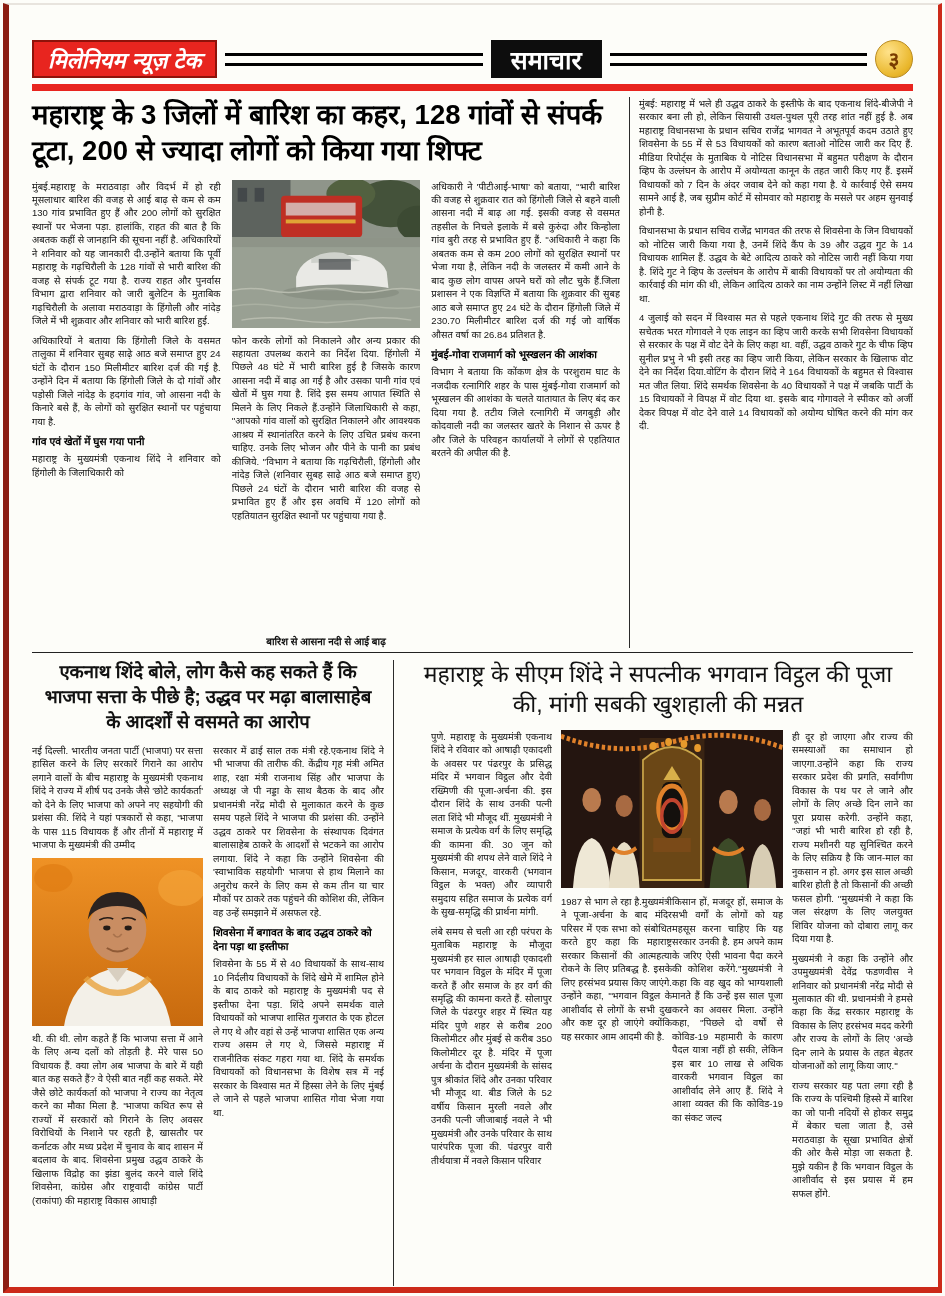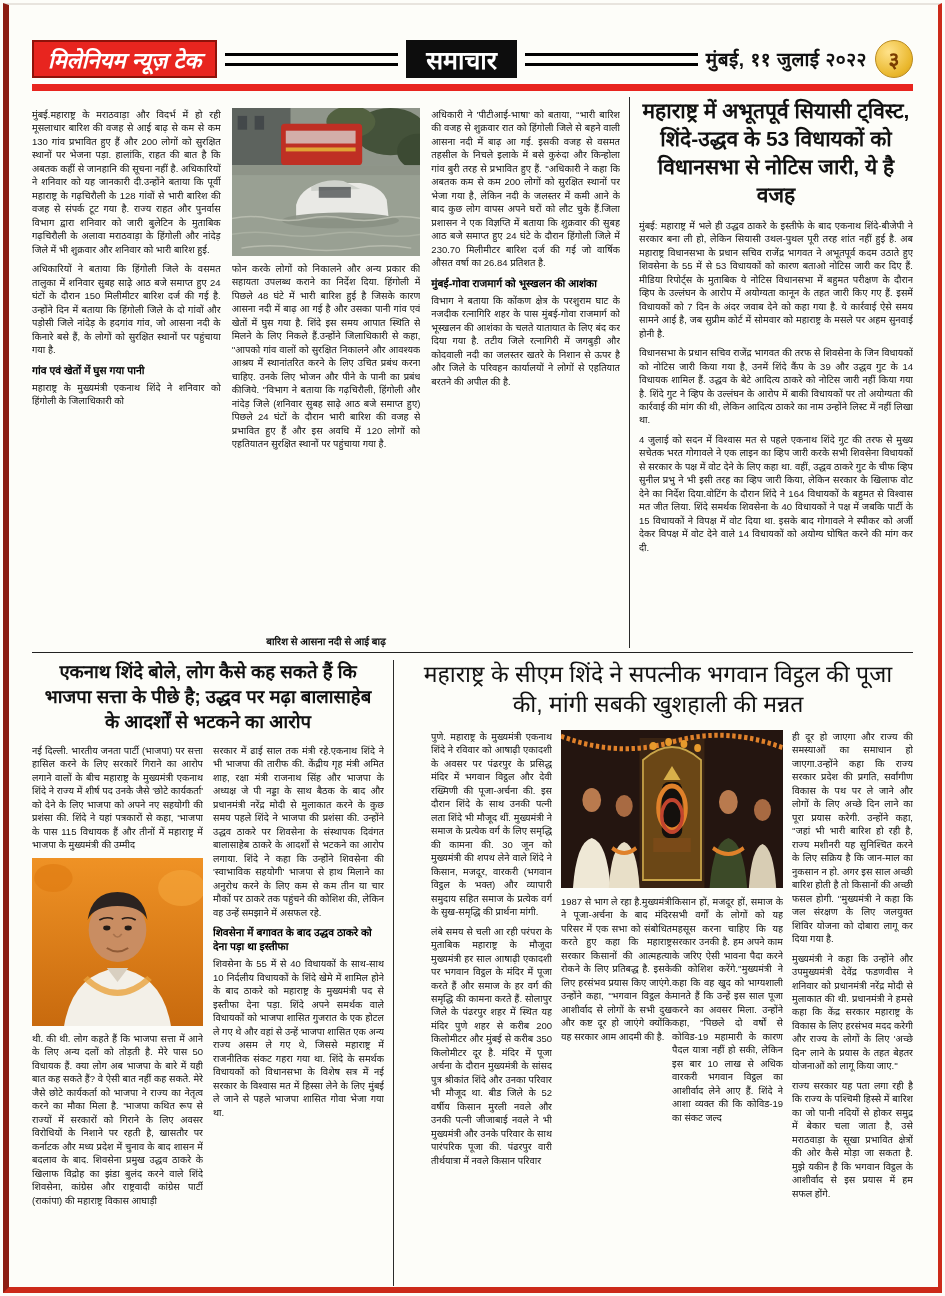--- a/index.html
+++ b/index.html
@@ -62,28 +62,28 @@
 <body>
 
 <div class="page">
   <div class="frame"></div>
 
   <div class="header">
     <div class="logo">मिलेनियम न्यूज़ टेक</div>
     <div class="rule"></div>
     <div class="section">समाचार</div>
     <div class="rule"></div>
-    <div class="dateline">मुंबई, ११ जुलाई २०२२</div>
     <div class="pagenum">३</div>
   </div>
   <div class="redbar"></div>
 
   <div class="toprow">
 
     <div class="article-rain">
+      <h1 class="headline1">महाराष्ट्र के 3 जिलों में बारिश का कहर, 128 गांवों से संपर्क टूटा, 200 से ज्यादा लोगों को किया गया शिफ्ट</h1>
       <div class="rain-body">
         <div class="rain-col">
           <p class="body">मुंबई.महाराष्ट्र के मराठवाड़ा और विदर्भ में हो रही मूसलाधार बारिश की वजह से आई बाढ़ से कम से कम 130 गांव प्रभावित हुए हैं और 200 लोगों को सुरक्षित स्थानों पर भेजना पड़ा. हालांकि, राहत की बात है कि अबतक कहीं से जानहानि की सूचना नहीं है. अधिकारियों ने शनिवार को यह जानकारी दी.उन्होंने बताया कि पूर्वी महाराष्ट्र के गढ़चिरौली के 128 गांवों से भारी बारिश की वजह से संपर्क टूट गया है. राज्य राहत और पुनर्वास विभाग द्वारा शनिवार को जारी बुलेटिन के मुताबिक गढ़चिरौली के अलावा मराठवाड़ा के हिंगोली और नांदेड़ जिले में भी शुक्रवार और शनिवार को भारी बारिश हुई.</p>
           <p class="body">अधिकारियों ने बताया कि हिंगोली जिले के वसमत तालुका में शनिवार सुबह साढ़े आठ बजे समाप्त हुए 24 घंटों के दौरान 150 मिलीमीटर बारिश दर्ज की गई है. उन्होंने दिन में बताया कि हिंगोली जिले के दो गांवों और पड़ोसी जिले नांदेड़ के हदगांव गांव, जो आसना नदी के किनारे बसे हैं, के लोगों को सुरक्षित स्थानों पर पहुंचाया गया है.</p>
           <div class="subhead">गांव एवं खेतों में घुस गया पानी</div>
           <p class="body">महाराष्ट्र के मुख्यमंत्री एकनाथ शिंदे ने शनिवार को हिंगोली के जिलाधिकारी को</p>
         </div>
         <div class="rain-col mid">
           <svg class="photo-flood" viewBox="0 0 200 150" preserveAspectRatio="none">
             <rect width="200" height="150" fill="#8f958a"></rect>
@@ -115,31 +115,30 @@
           <p class="body">अधिकारी ने 'पीटीआई-भाषा' को बताया, ''भारी बारिश की वजह से शुक्रवार रात को हिंगोली जिले से बहने वाली आसना नदी में बाढ़ आ गई. इसकी वजह से वसमत तहसील के निचले इलाके में बसे कुरुंदा और किन्होला गांव बुरी तरह से प्रभावित हुए हैं. ''अधिकारी ने कहा कि अबतक कम से कम 200 लोगों को सुरक्षित स्थानों पर भेजा गया है, लेकिन नदी के जलस्तर में कमी आने के बाद कुछ लोग वापस अपने घरों को लौट चुके हैं.जिला प्रशासन ने एक विज्ञप्ति में बताया कि शुक्रवार की सुबह आठ बजे समाप्त हुए 24 घंटे के दौरान हिंगोली जिले में 230.70 मिलीमीटर बारिश दर्ज की गई जो वार्षिक औसत वर्षा का 26.84 प्रतिशत है.</p>
           <div class="subhead">मुंबई-गोवा राजमार्ग को भूस्खलन की आशंका</div>
           <p class="body">विभाग ने बताया कि कोंकण क्षेत्र के परशुराम घाट के नजदीक रत्नागिरि शहर के पास मुंबई-गोवा राजमार्ग को भूस्खलन की आशंका के चलते यातायात के लिए बंद कर दिया गया है. तटीय जिले रत्नागिरी में जगबुड़ी और कोदवाली नदी का जलस्तर खतरे के निशान से ऊपर है और जिले के परिवहन कार्यालयों ने लोगों से एहतियात बरतने की अपील की है.</p>
         </div>
       </div>
     </div>
 
     <div class="vdiv"></div>
 
     <div class="article-notice">
-      <h2 class="headline2">महाराष्ट्र में अभूतपूर्व सियासी ट्विस्ट, शिंदे-उद्धव के 53 विधायकों को विधानसभा से नोटिस जारी, ये है वजह</h2>
       <p class="body">मुंबई: महाराष्ट्र में भले ही उद्धव ठाकरे के इस्तीफे के बाद एकनाथ शिंदे-बीजेपी ने सरकार बना ली हो, लेकिन सियासी उथल-पुथल पूरी तरह शांत नहीं हुई है. अब महाराष्ट्र विधानसभा के प्रधान सचिव राजेंद्र भागवत ने अभूतपूर्व कदम उठाते हुए शिवसेना के 55 में से 53 विधायकों को कारण बताओ नोटिस जारी कर दिए हैं. मीडिया रिपोर्ट्स के मुताबिक ये नोटिस विधानसभा में बहुमत परीक्षण के दौरान व्हिप के उल्लंघन के आरोप में अयोग्यता कानून के तहत जारी किए गए हैं. इसमें विधायकों को 7 दिन के अंदर जवाब देने को कहा गया है. ये कार्रवाई ऐसे समय सामने आई है, जब सुप्रीम कोर्ट में सोमवार को महाराष्ट्र के मसले पर अहम सुनवाई होनी है.</p>
       <p class="body">विधानसभा के प्रधान सचिव राजेंद्र भागवत की तरफ से शिवसेना के जिन विधायकों को नोटिस जारी किया गया है, उनमें शिंदे कैंप के 39 और उद्धव गुट के 14 विधायक शामिल हैं. उद्धव के बेटे आदित्य ठाकरे को नोटिस जारी नहीं किया गया है. शिंदे गुट ने व्हिप के उल्लंघन के आरोप में बाकी विधायकों पर तो अयोग्यता की कार्रवाई की मांग की थी, लेकिन आदित्य ठाकरे का नाम उन्होंने लिस्ट में नहीं लिखा था.</p>
       <p class="body">4 जुलाई को सदन में विश्वास मत से पहले एकनाथ शिंदे गुट की तरफ से मुख्य सचेतक भरत गोगावले ने एक लाइन का व्हिप जारी करके सभी शिवसेना विधायकों से सरकार के पक्ष में वोट देने के लिए कहा था. वहीं, उद्धव ठाकरे गुट के चीफ व्हिप सुनील प्रभु ने भी इसी तरह का व्हिप जारी किया, लेकिन सरकार के खिलाफ वोट देने का निर्देश दिया.वोटिंग के दौरान शिंदे ने 164 विधायकों के बहुमत से विश्वास मत जीत लिया. शिंदे समर्थक शिवसेना के 40 विधायकों ने पक्ष में जबकि पार्टी के 15 विधायकों ने विपक्ष में वोट दिया था. इसके बाद गोगावले ने स्पीकर को अर्जी देकर विपक्ष में वोट देने वाले 14 विधायकों को अयोग्य घोषित करने की मांग कर दी.</p>
     </div>
   </div>
 
   <div class="bottomrow">
 
     <div class="article-bjp">
-      <h3 class="headline3">एकनाथ शिंदे बोले, लोग कैसे कह सकते हैं कि भाजपा सत्ता के पीछे है; उद्धव पर मढ़ा बालासाहेब के आदर्शों से भटकने का आरोप</h3>
+      <h3 class="headline3">एकनाथ शिंदे बोले, लोग कैसे कह सकते हैं कि भाजपा सत्ता के पीछे है; उद्धव पर मढ़ा बालासाहेब के आदर्शों से वसमते का आरोप</h3>
       <div class="bjp-body">
         <div class="bjp-col">
           <p class="body">नई दिल्ली. भारतीय जनता पार्टी (भाजपा) पर सत्ता हासिल करने के लिए सरकारें गिराने का आरोप लगाने वालों के बीच महाराष्ट्र के मुख्यमंत्री एकनाथ शिंदे ने राज्य में शीर्ष पद उनके जैसे 'छोटे कार्यकर्ता' को देने के लिए भाजपा को अपने नए सहयोगी की प्रशंसा की. शिंदे ने यहां पत्रकारों से कहा, 'भाजपा के पास 115 विधायक हैं और तीनों में महाराष्ट्र में भाजपा के मुख्यमंत्री की उम्मीद</p>
           <svg class="photo-shinde" viewBox="0 0 160 168" preserveAspectRatio="none">
             <defs>
               <linearGradient id="sbg" x1="0" y1="0" x2="0" y2="1">
                 <stop offset="0" stop-color="#ef9225"></stop>
                 <stop offset="1" stop-color="#c86a0e"></stop>
               </linearGradient>
             </defs>

